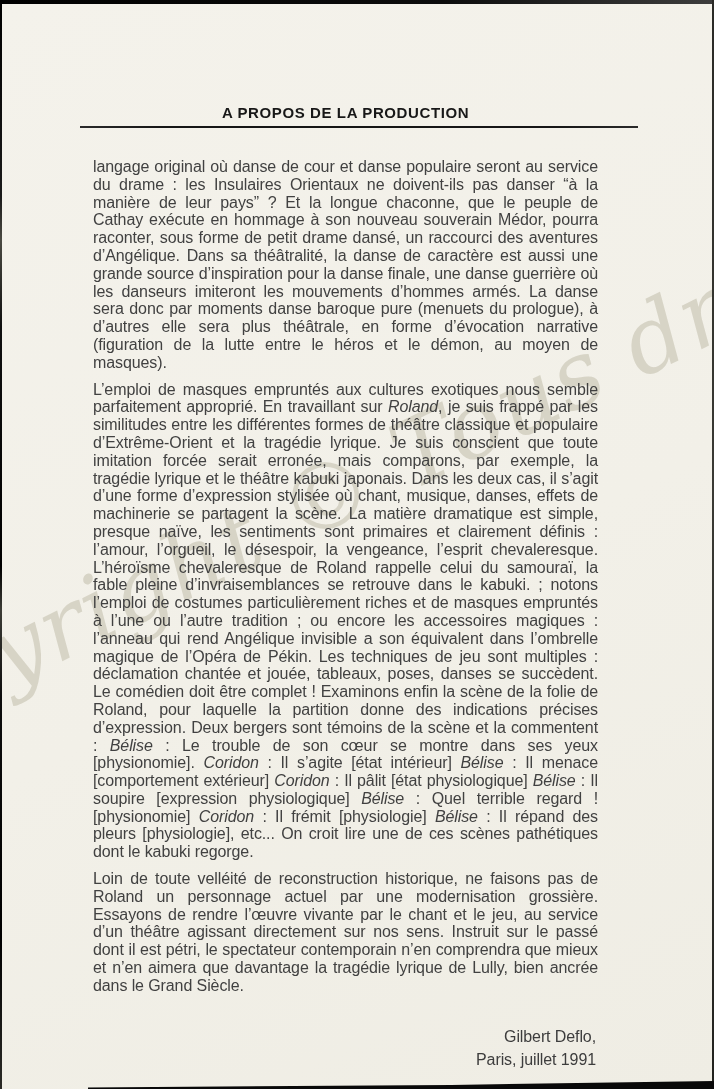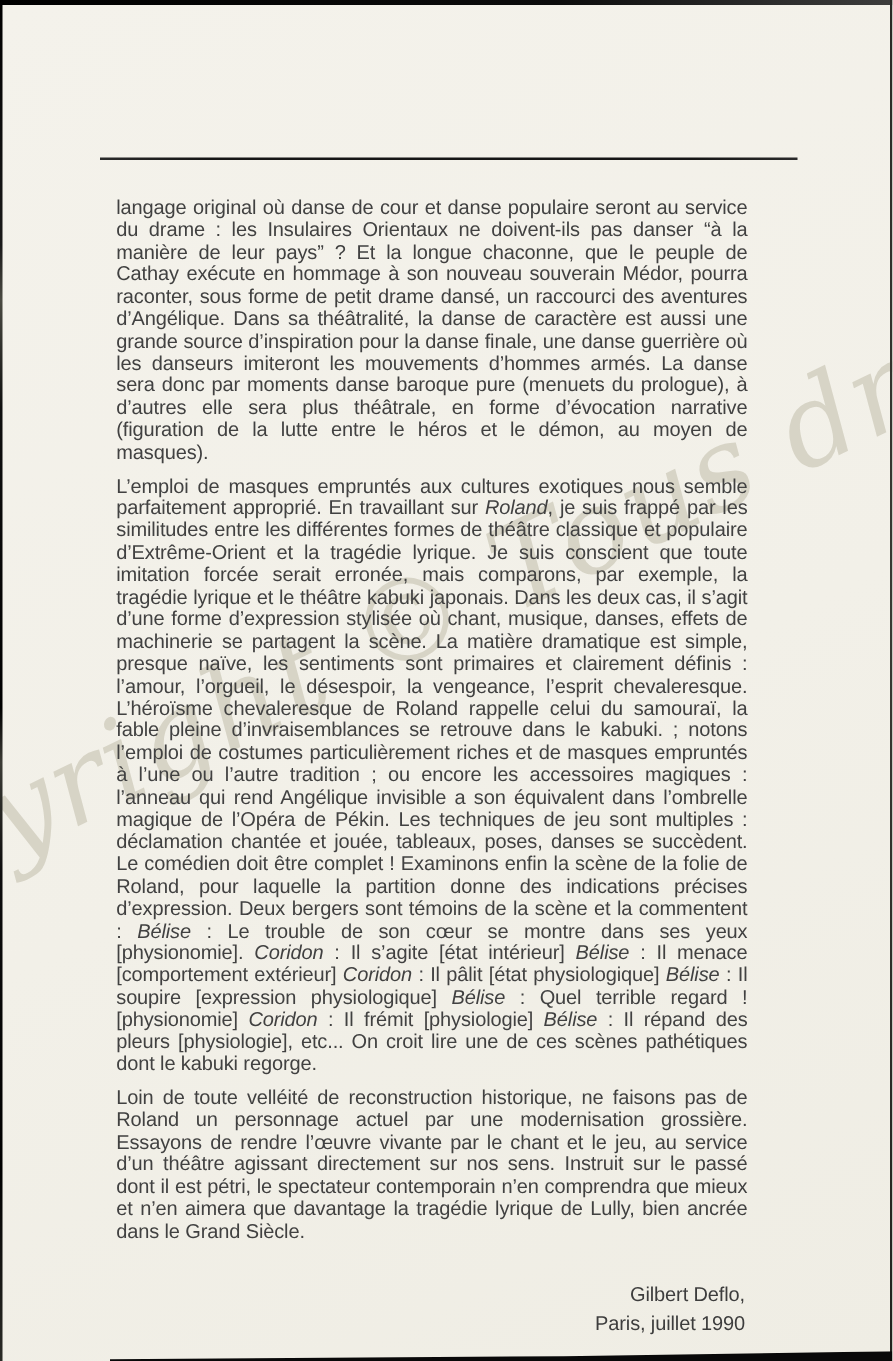--- a/index.html
+++ b/index.html
@@ -57,31 +57,32 @@
     margin-top:30px; text-align:right; padding-right:2px;
     line-height:23px; color:#3d3d3d;
   }
 </style>
 </head>
 <body>
 
 <div class="page">
   <div class="watermark">copyright © Tous droits réservés</div>
 
+  <h1 class="header-title">A PROPOS DE LA PRODUCTION</h1>
   <div class="header-rule"></div>
 
   <div class="body-text">
     <div id="paragraphs">
         <p><span>langage original où danse de cour et danse populaire seront au service du drame : les Insulaires Orientaux ne doivent-ils pas danser “à la manière de leur pays” ? Et la longue chaconne, que le peuple de Cathay exécute en hommage à son nouveau souverain Médor, pourra raconter, sous forme de petit drame dansé, un raccourci des aventures d’Angélique. Dans sa théâtralité, la danse de caractère est aussi une grande source d’inspiration pour la danse finale, une danse guerrière où les danseurs imiteront les mouvements d’hommes armés. La danse sera donc par moments danse baroque pure (menuets du prologue), à d’autres elle sera plus théâtrale, en forme d’évocation narrative (figuration de la lutte entre le héros et le démon, au moyen de masques).</span></p>
         <p><span>L’emploi de masques empruntés aux cultures exotiques nous semble parfaitement approprié. En travaillant sur </span><em>Roland</em><span>, je suis frappé par les similitudes entre les différentes formes de théâtre classique et populaire d’Extrême-Orient et la tragédie lyrique. Je suis conscient que toute imitation forcée serait erronée, mais comparons, par exemple, la tragédie lyrique et le théâtre kabuki japonais. Dans les deux cas, il s’agit d’une forme d’expression stylisée où chant, musique, danses, effets de machinerie se partagent la scène. La matière dramatique est simple, presque naïve, les sentiments sont primaires et clairement définis : l’amour, l’orgueil, le désespoir, la vengeance, l’esprit chevaleresque. L’héroïsme chevaleresque de Roland rappelle celui du samouraï, la fable pleine d’invraisemblances se retrouve dans le kabuki. ; notons l’emploi de costumes particulièrement riches et de masques empruntés à l’une ou l’autre tradition ; ou encore les accessoires magiques : l’anneau qui rend Angélique invisible a son équivalent dans l’ombrelle magique de l’Opéra de Pékin. Les techniques de jeu sont multiples : déclamation chantée et jouée, tableaux, poses, danses se succèdent. Le comédien doit être complet ! Examinons enfin la scène de la folie de Roland, pour laquelle la partition donne des indications précises d’expression. Deux bergers sont témoins de la scène et la commentent : </span><em>Bélise</em><span> : Le trouble de son cœur se montre dans ses yeux [physionomie]. </span><em>Coridon</em><span> : Il s’agite [état intérieur] </span><em>Bélise</em><span> : Il menace [comportement extérieur] </span><em>Coridon</em><span> : Il pâlit [état physiologique] </span><em>Bélise</em><span> : Il soupire [expression physiologique] </span><em>Bélise</em><span> : Quel terrible regard ! [physionomie] </span><em>Coridon</em><span> : Il frémit [physiologie] </span><em>Bélise</em><span> : Il répand des pleurs [physiologie], etc... On croit lire une de ces scènes pathétiques dont le kabuki regorge.</span></p>
         <p><span>Loin de toute velléité de reconstruction historique, ne faisons pas de Roland un personnage actuel par une modernisation grossière. Essayons de rendre l’œuvre vivante par le chant et le jeu, au service d’un théâtre agissant directement sur nos sens. Instruit sur le passé dont il est pétri, le spectateur contemporain n’en comprendra que mieux et n’en aimera que davantage la tragédie lyrique de Lully, bien ancrée dans le Grand Siècle.</span></p>
       </div>
     <div class="signature">
       <div>Gilbert Deflo,</div>
-      <div>Paris, juillet 1990</div>
+      <div>Paris, juillet 1991</div>
     </div>
   </div>
 
   <div class="edge-top"></div>
   <div class="edge-left"></div>
   <div class="edge-right"></div>
   <div class="edge-bottom"></div>
 </div>
 
 </body></html>

